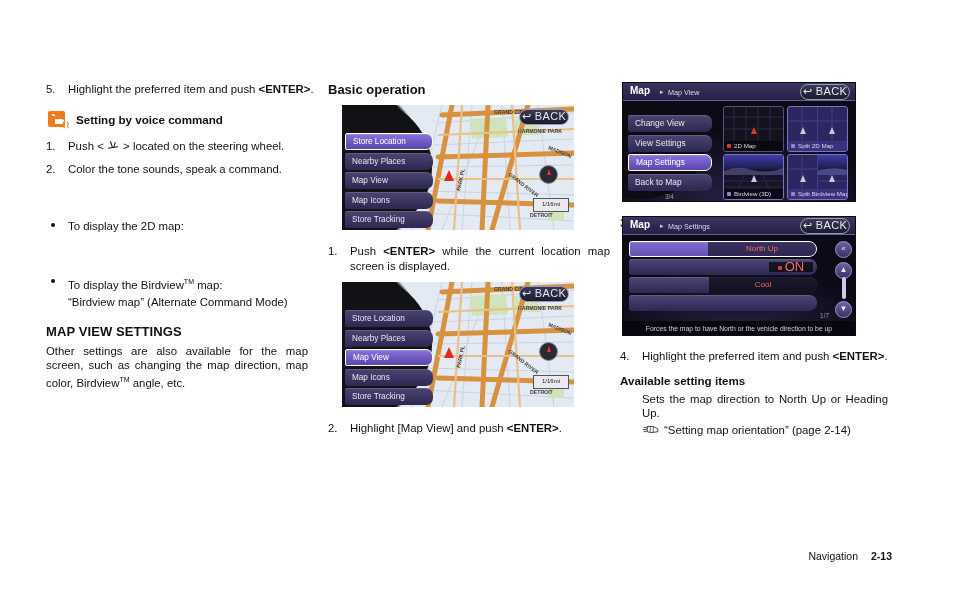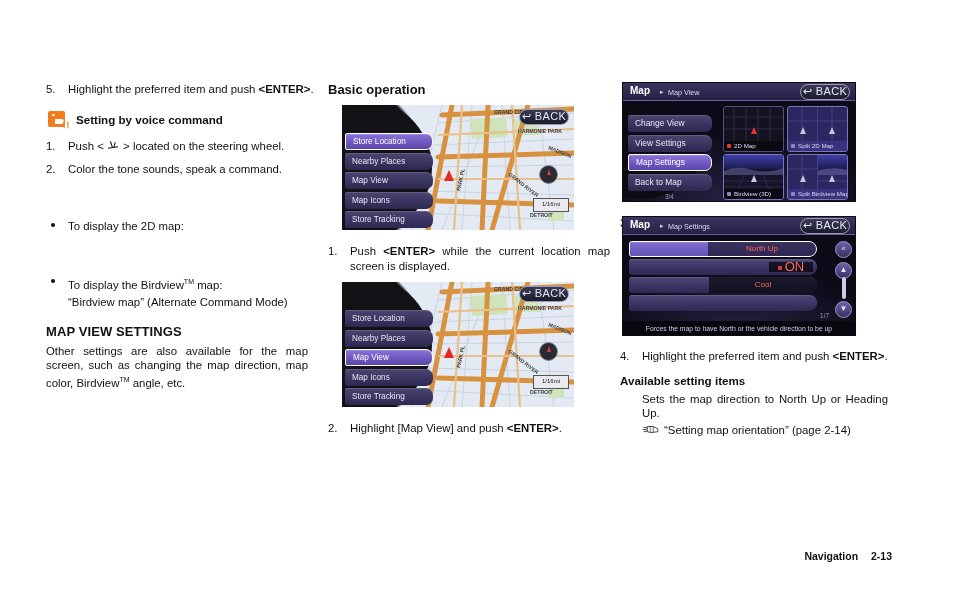--- a/index.html
+++ b/index.html
@@ -128,21 +128,21 @@
   .row .onbox .dot{display:inline-block;width:4px;height:4px;background:#e0392c;border-radius:1px;vertical-align:1px;margin-right:3px;}
   .sidebtns{position:absolute;right:4px;top:6px;width:16px;}
   .sbtn{width:15px;height:15px;border-radius:50%;background:linear-gradient(180deg,#6a62a8,#37325e);
      border:1px solid #9b94cc;color:#e7e4f5;font-size:8px;line-height:14px;text-align:center;margin-bottom:4px;}
   .scroll-track{position:absolute;right:9px;top:42px;width:4px;height:22px;background:#cfcbe6;border-radius:2px;}
   .hintbar{position:absolute;left:0;bottom:0;width:100%;height:15px;background:#08070e;
      color:#cfcbe6;font-size:6.8px;line-height:15px;text-align:center;}
 
   
   .footer{position:absolute;right:62px;bottom:28px;font-size:10.5px;}
-  .footer .nav{font-weight:bold;}
+  .footer .nav{font-weight:normal;}
   .footer .pg{font-weight:bold;margin-left:10px;}
 </style>
 </head>
 <body>
 
 <div class="page">
 
   <div class="col col-left" style="top:82px;">
 
     <div class="numitem just" style="width:262px;">

